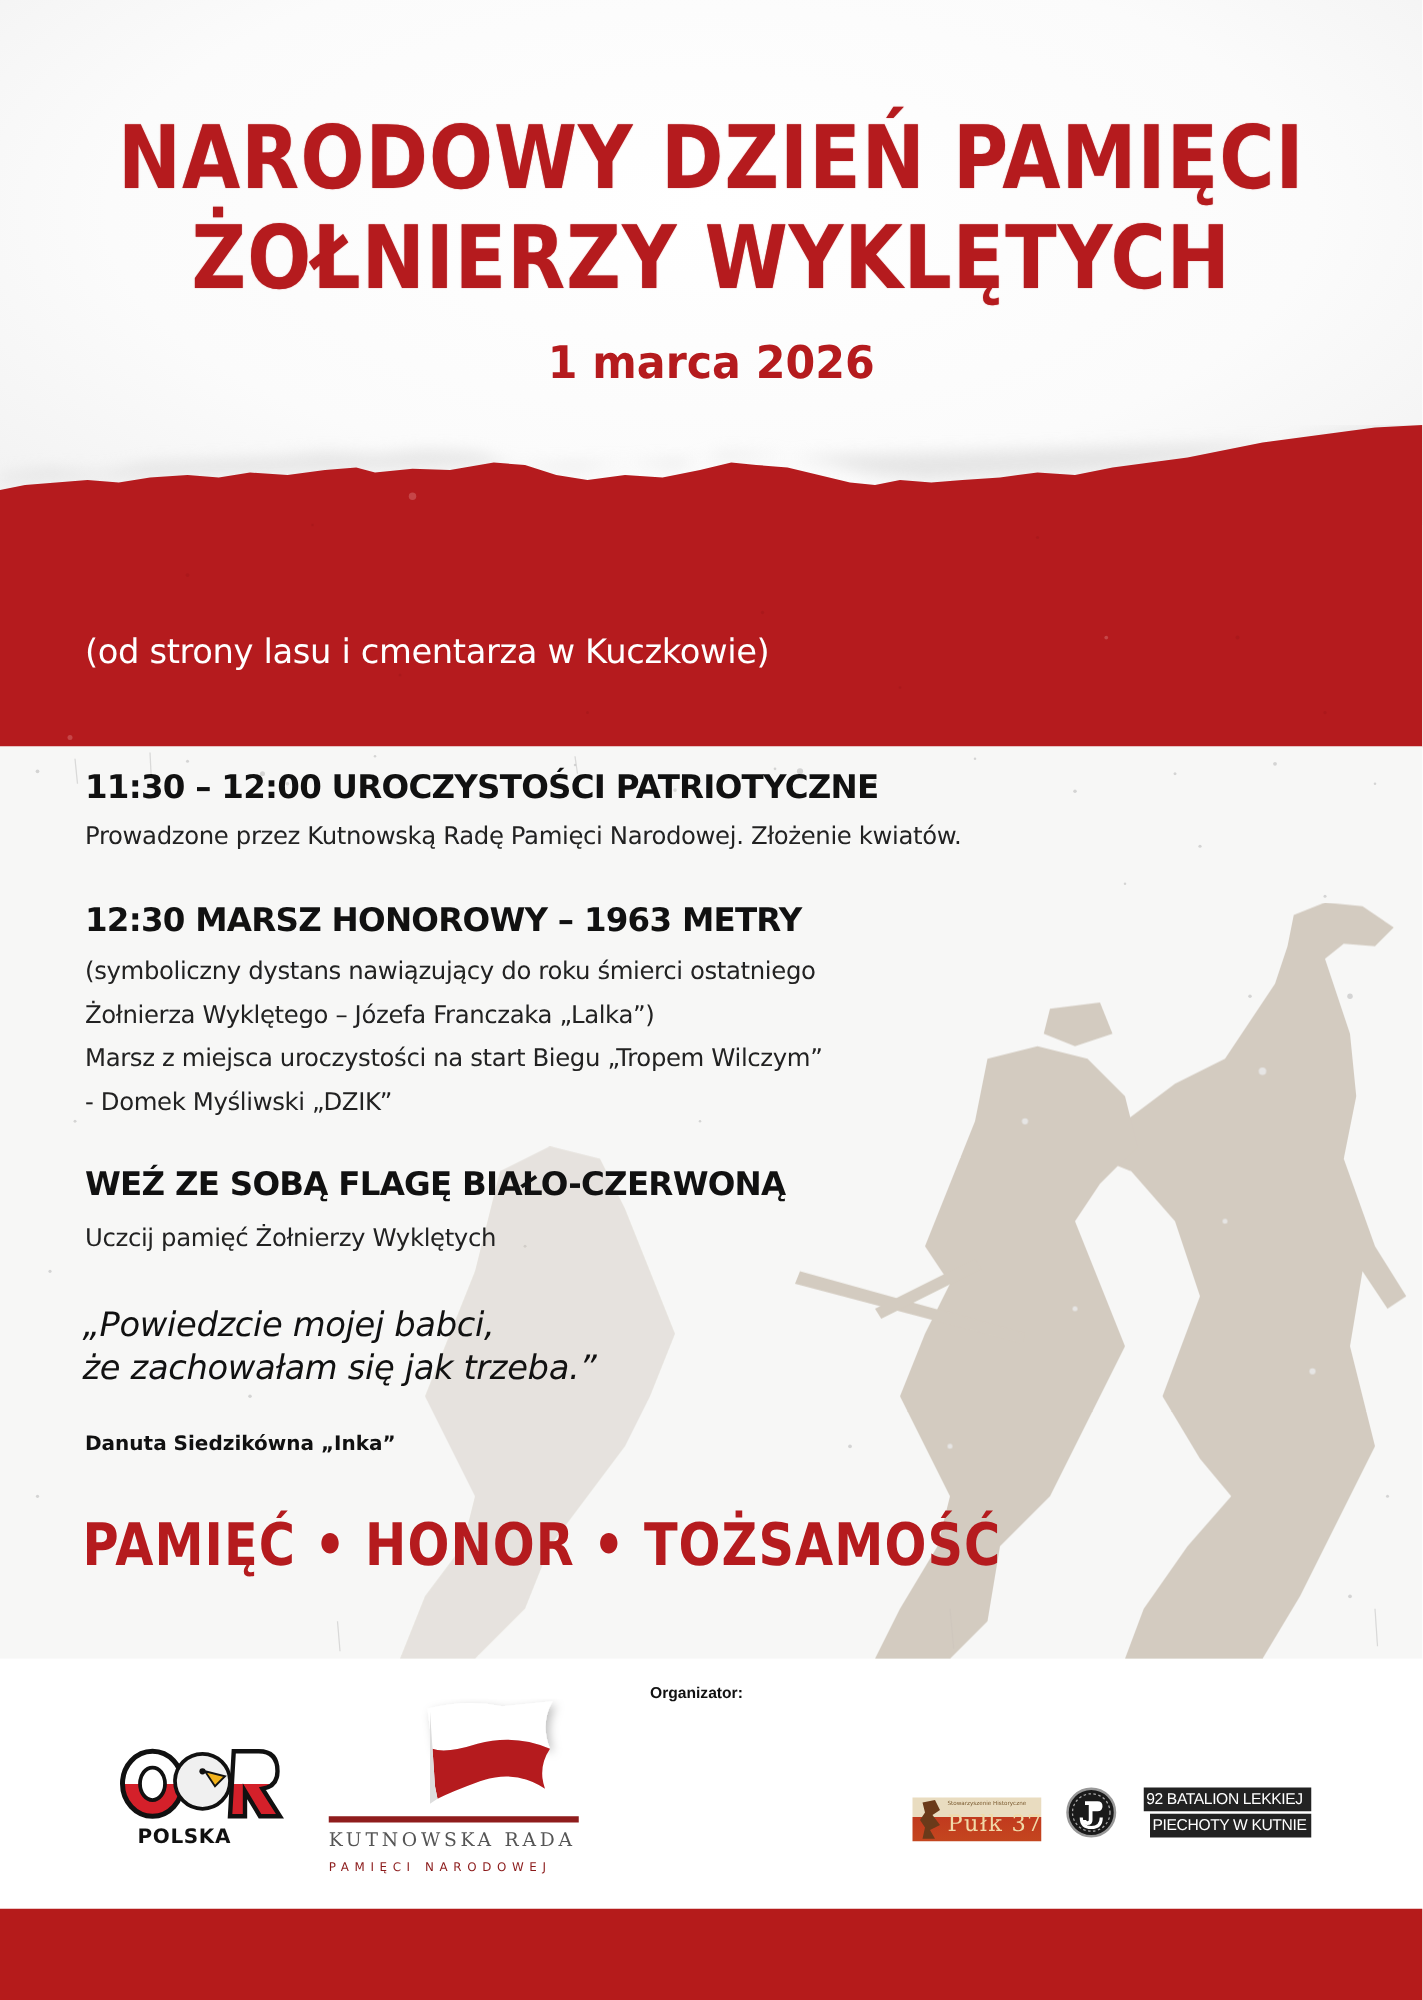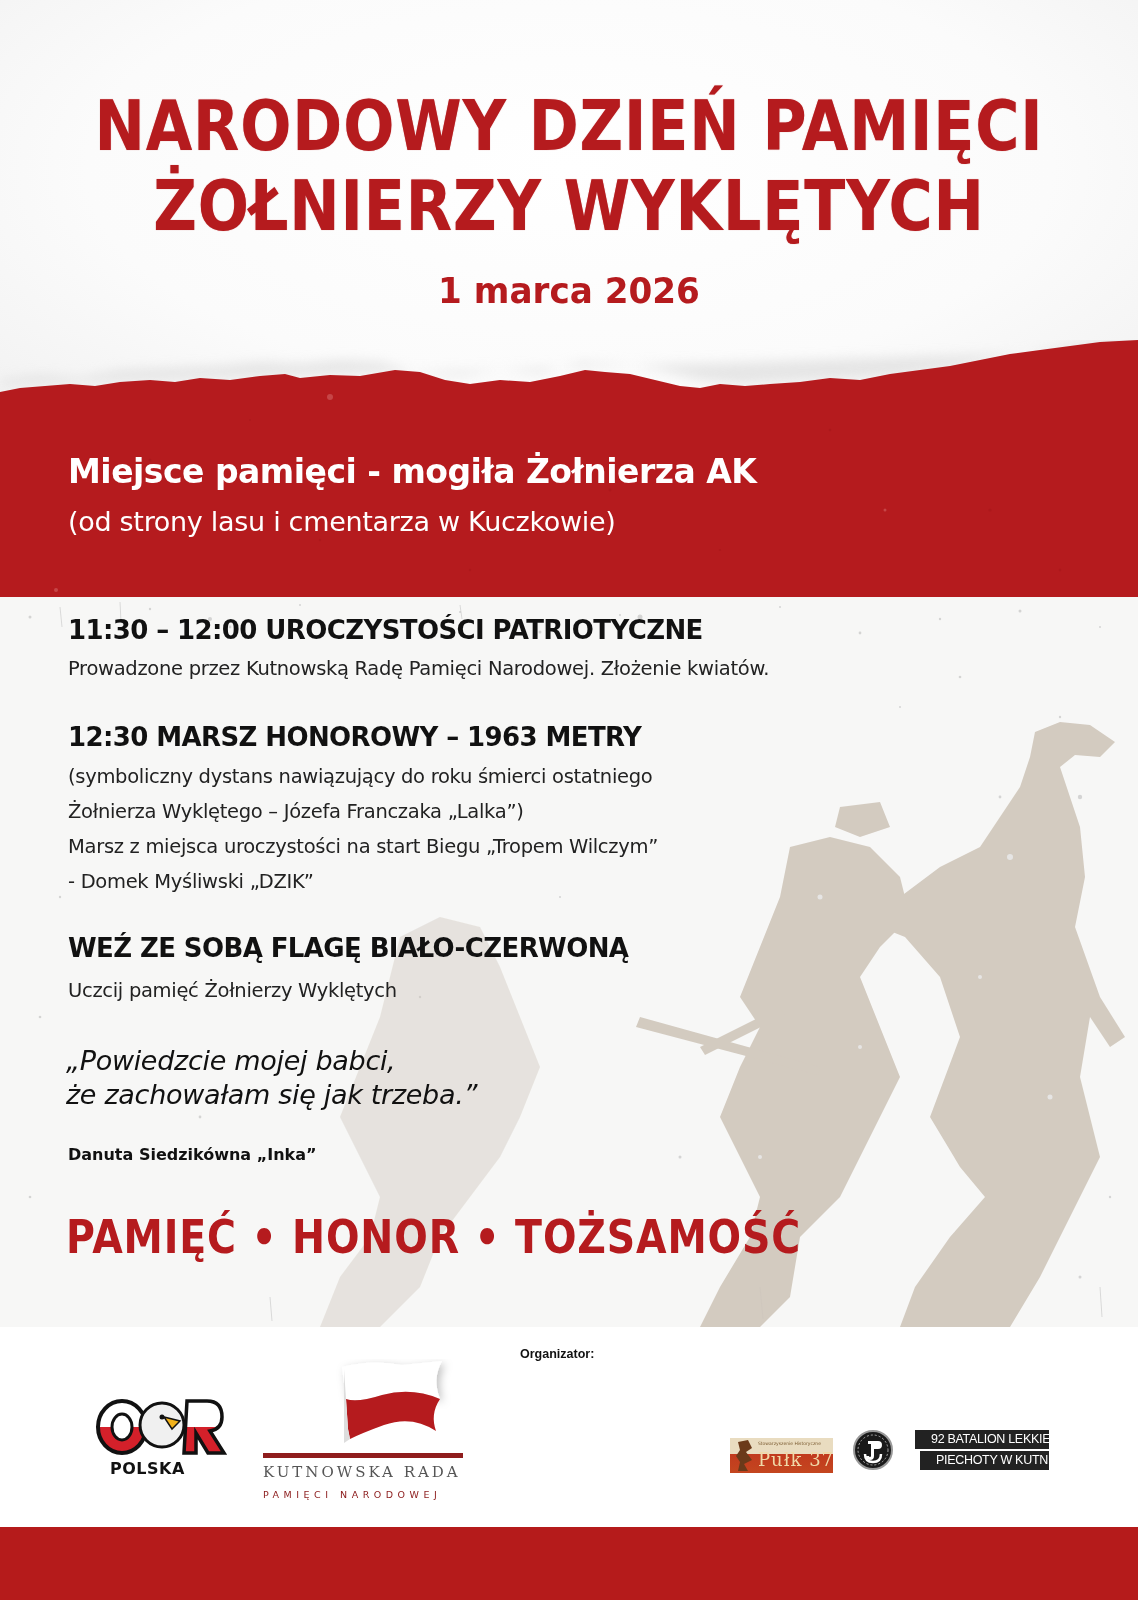--- a/index.html
+++ b/index.html
@@ -113,21 +113,21 @@
     }
     .pulk-top {
       position: absolute; left: 28px; top: 3px; margin: 0;
       font-family: "DejaVu Sans", sans-serif; font-size: 4.5px; color: #7a5a30; white-space: nowrap;
     }
     .pw-logo { left: 853px; top: 103px; width: 40px; height: 40px; border-radius: 50%; background: #1a1a1a; border: 2px solid #999; box-sizing: border-box; }
     .batalion-logo { left: 915px; top: 103px; width: 134px; height: 44px; }
     .bat-line {
       display: block; background: #222; color: #fff; margin: 0 0 2px 0;
       font-family: "Liberation Sans", sans-serif; font-size: 12.5px; line-height: 19px;
-      padding: 0 16px; white-space: nowrap; letter-spacing: -0.3px;
+      padding: 0 2px; white-space: nowrap; letter-spacing: -0.3px;
     }
     .bottom-band {
       position: absolute; left: 0; top: 1527px; width: 1138px; height: 73px; background: #B51B1B;
     }
   </style>
 </head>
 <body>
 
 <div class="poster">
 
@@ -156,21 +156,20 @@
         <circle cx="720" cy="210" r="1.1"></circle>
           <circle cx="1060" cy="230" r="1.3"></circle>
           <circle cx="250" cy="80" r="1"></circle>
       </g>
       <g fill="#d87070" opacity="0.5">
         <circle cx="330" cy="57" r="3"></circle>
           <circle cx="56" cy="250" r="2"></circle>
           <circle cx="885" cy="170" r="1.5"></circle>
       </g>
     </svg>
-    <h2 class="location-title" style="top:112px">Miejsce pamięci - mogiła Żołnierza AK</h2>
     <p class="location-sub" style="top:166px">(od strony lasu i cmentarza w Kuczkowie)</p>
   </div>
 
   <div class="main">
     <svg class="speckle" width="1138" height="730" viewBox="0 0 1138 730">
       <g fill="#b8b8b8" opacity="0.55">
         <circle cx="30" cy="20" r="1.5"></circle>
           <circle cx="90" cy="40" r="1"></circle>
           <circle cx="150" cy="12" r="1.2"></circle>
         <circle cx="230" cy="30" r="1.4"></circle>

